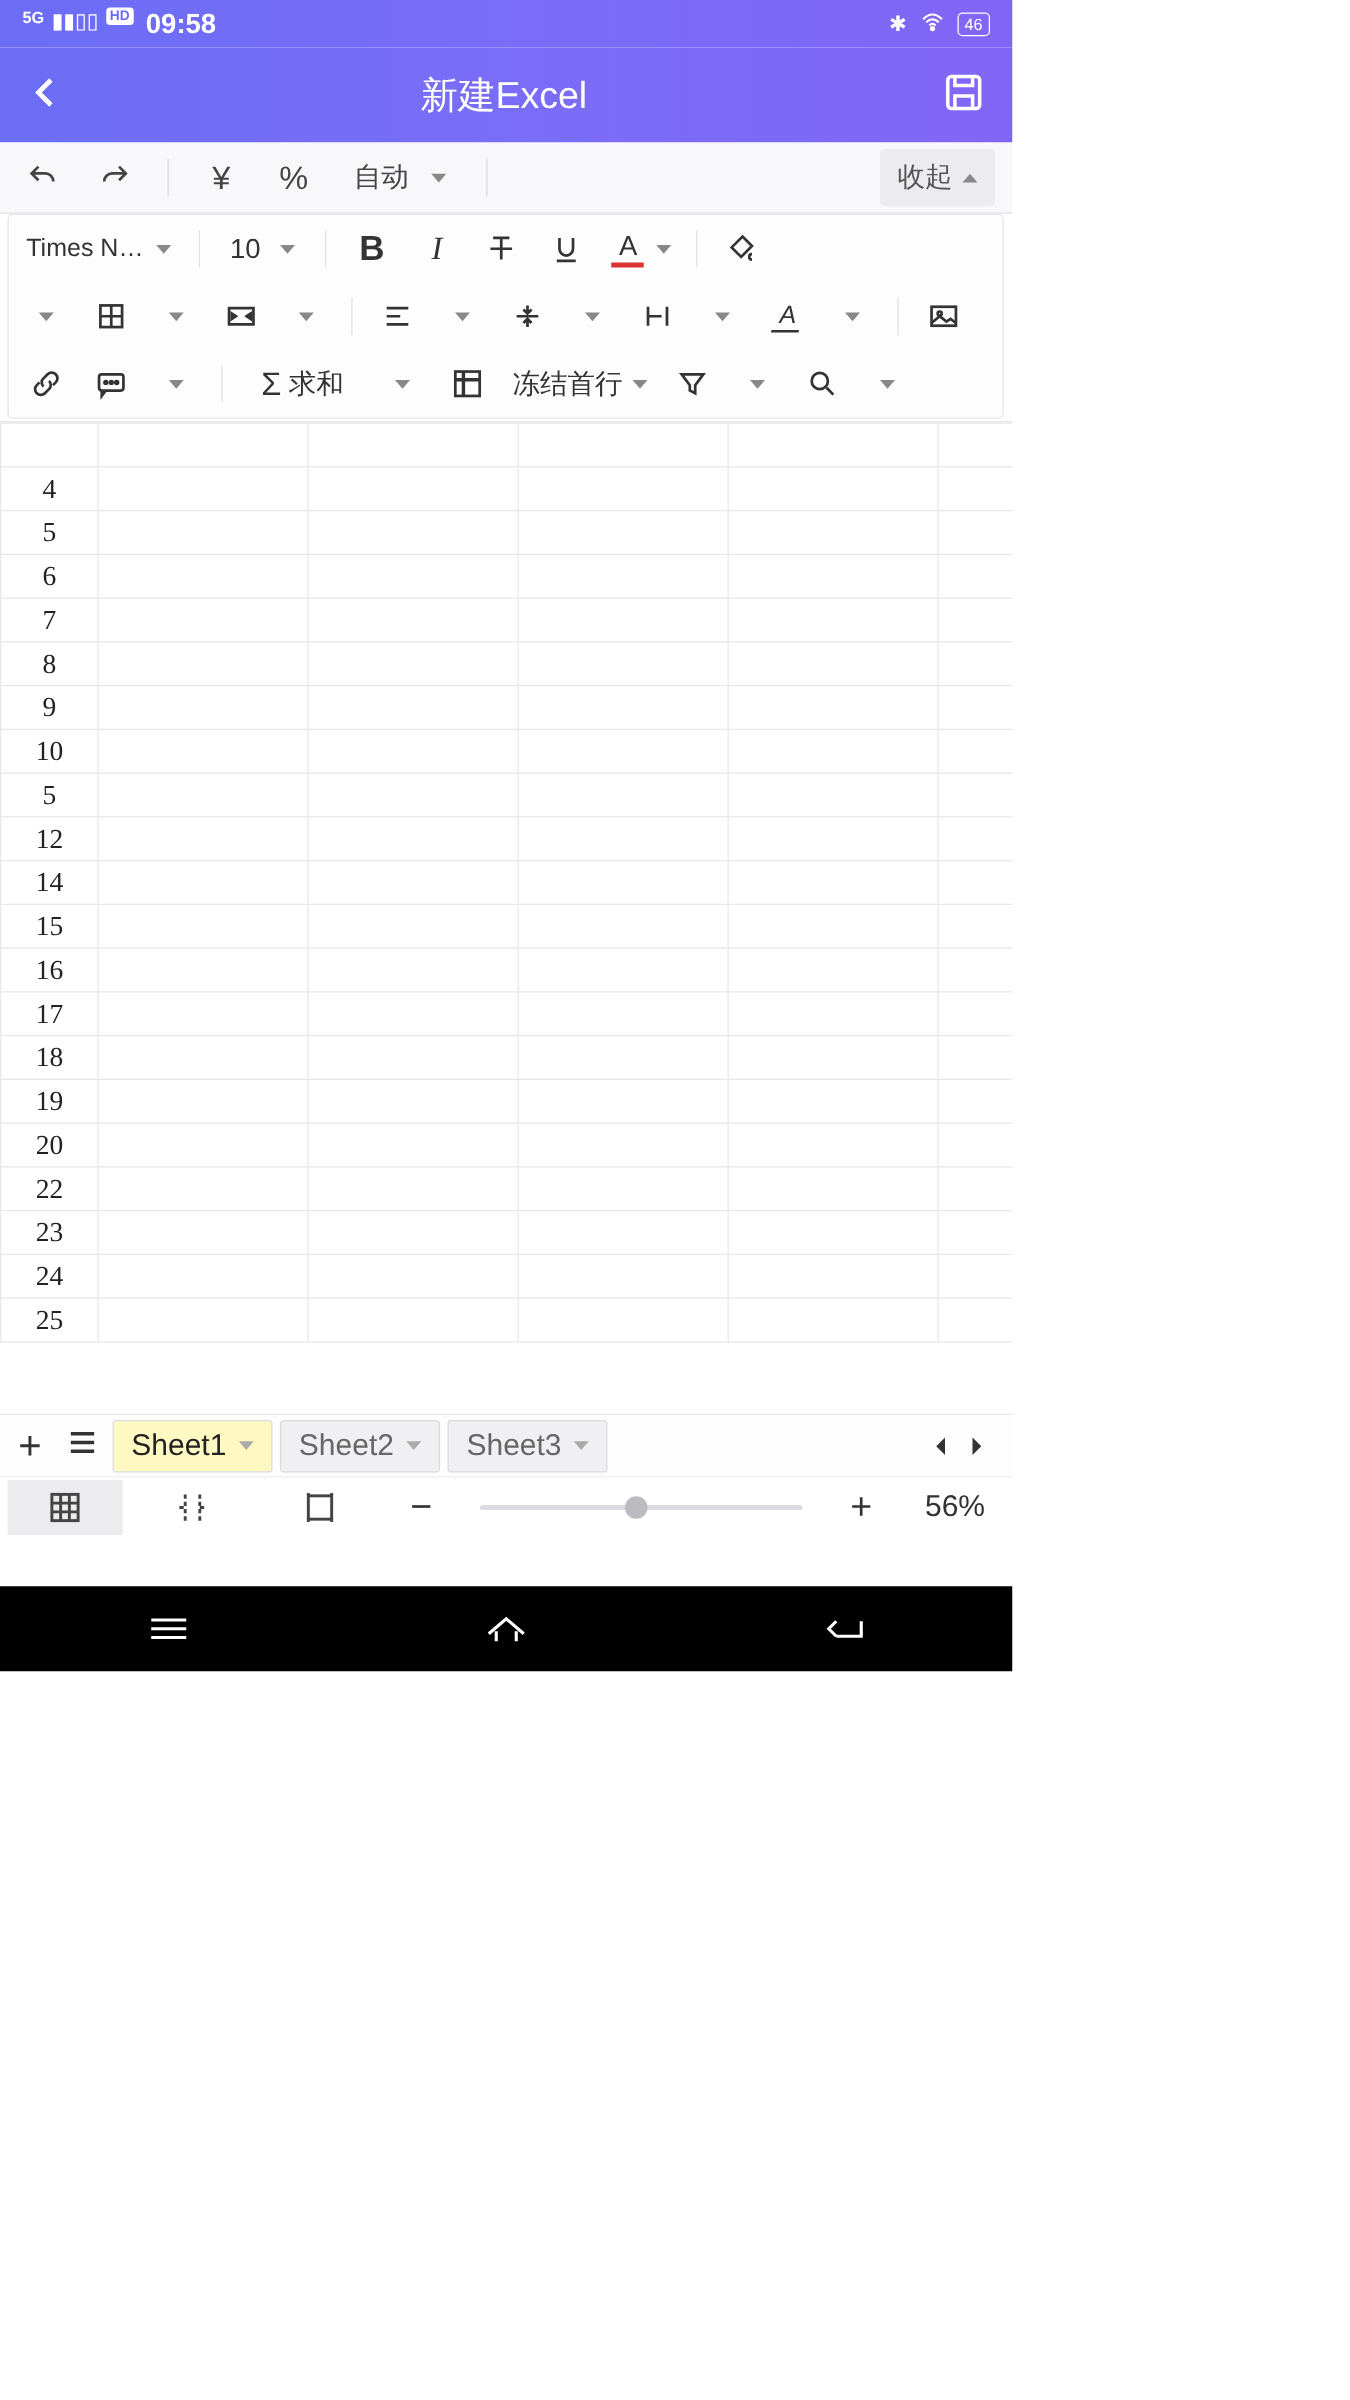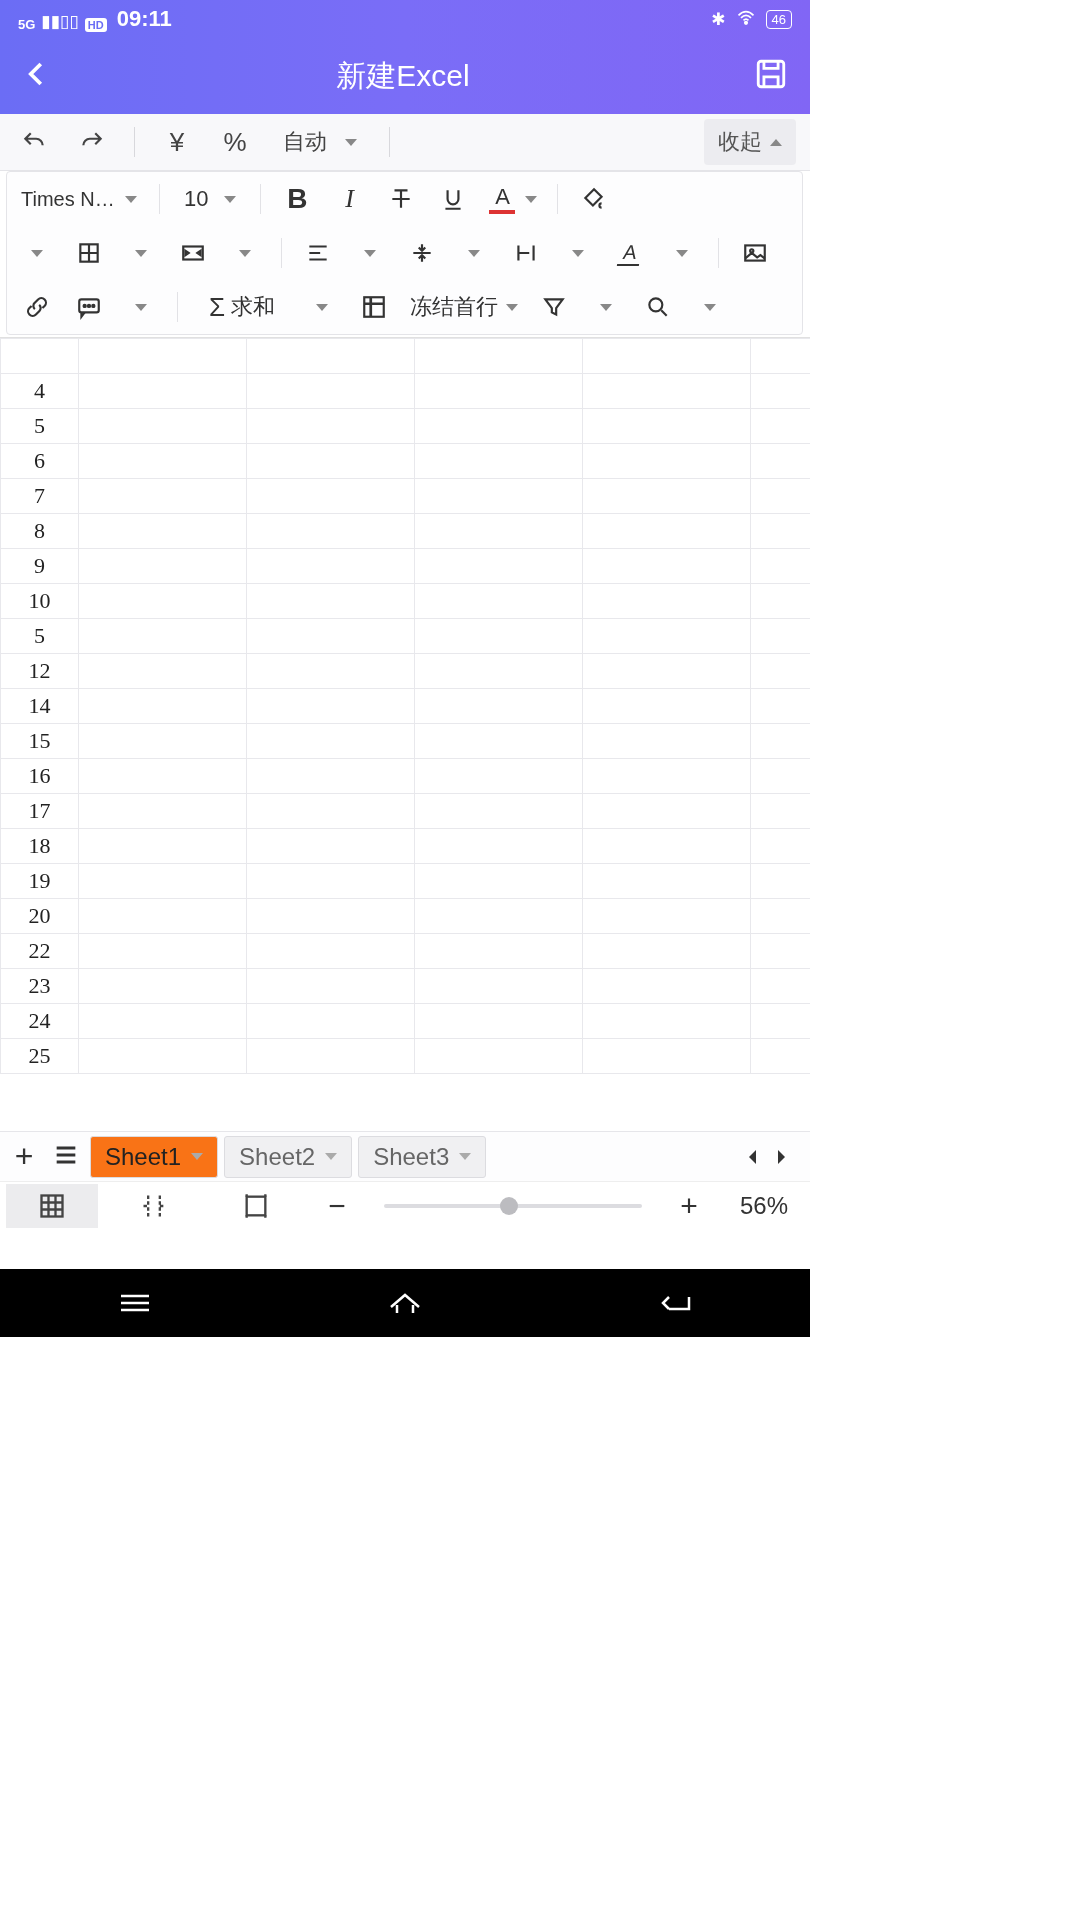--- a/index.html
+++ b/index.html
@@ -1,19 +1,19 @@
 <!DOCTYPE html>
 <html><head>
 <meta charset="utf-8">
 <style>
 * { margin: 0; padding: 0; box-sizing: border-box; }
 body { font-family: -apple-system, "Helvetica Neue", Arial, sans-serif; width: 810px; height: 1440px; background: #fff; overflow: hidden; }
 
 .status-bar { height: 38px; background: linear-gradient(90deg, #6b6df5 0%, #7a6df7 50%, #8166f5 100%); display: flex; align-items: center; justify-content: space-between; padding: 0 18px; color: #fff; font-size: 17px; }
-.status-left { display: flex; align-items: flex-end; gap: 6px; }
+.status-left { display: flex; align-items: flex-start; gap: 6px; }
 .status-left .sig { font-size: 13px; font-weight: 600; }
 .status-left .hd { font-size: 11px; font-weight: 700; background: #fff; color: #6b6df5; border-radius: 3px; padding: 1px 3px; }
 .status-left .time { font-weight: 600; font-size: 22px; margin-left: 4px; }
 .status-right { display: flex; align-items: center; gap: 10px; }
 .status-right .batt { border: 1.5px solid #fff; border-radius: 4px; padding: 1px 5px; font-size: 13px; }
 
 .header { height: 76px; background: linear-gradient(90deg, #6b6df5 0%, #7a6df7 50%, #8166f5 100%); display: flex; align-items: center; justify-content: space-between; padding: 0 22px; color: #fff; gap: 16px; }
 .header .title { font-size: 30px; font-weight: 500; }
 
 .toolbar { background: #f8f8fa; border-bottom: 1px solid #e4e4e8; }
@@ -37,21 +37,21 @@
 .grid-wrap { position: relative; height: 794px; overflow: hidden; border-top: 1px solid #e0e0e0; }
 .grid-table { border-collapse: collapse; width: 100%; table-layout: fixed; }
 .grid-table td { border: 1px solid #e8e8ec; height: 35px; }
 .row-hdr { width: 78px; text-align: center; font-family: "Times New Roman", serif; font-size: 22px; background: #fff; color: #222; }
 .col-a { width: 168px; } .col-b { width: 168px; } .col-c { width: 168px; } .col-d { width: 168px; } .col-e { width: 60px; }
 
 .sheet-tabs { height: 50px; background: #fdfdfe; display: flex; align-items: center; padding: 0 6px; gap: 6px; border-top: 1px solid #e6e6ea; }
 .sheet-tabs .add-btn { font-size: 32px; color: #333; width: 36px; text-align: center; cursor: pointer; }
 .sheet-tabs .menu-btn { width: 36px; text-align: center; cursor: pointer; }
 .tab { background: #f0f0f2; border: 1px solid #dcdce0; border-radius: 3px; padding: 6px 14px; display: flex; align-items: center; gap: 10px; font-size: 24px; color: #666; cursor: pointer; }
-.tab.active { color: #222; background: #f97316; }
+.tab.active { color: #222; background: #fef9c3; }
 .arrows { margin-left: auto; display: flex; gap: 22px; padding-right: 12px; color: #333; }
 .arrows span { border: 7px solid transparent; display: inline-block; cursor: pointer; }
 .arrows .l { border-right-color: #333; } .arrows .r { border-left-color: #333; }
 
 .zoom-bar { height: 48px; display: flex; align-items: center; padding: 0 6px; gap: 10px; border-top: 1px solid #eee; }
 .view-btn { width: 92px; height: 44px; display: flex; align-items: center; justify-content: center; color: #444; cursor: pointer; }
 .view-btn.active { background: #ececee; }
 .zoom-slider { flex: 1; position: relative; height: 4px; background: #dcdce0; border-radius: 2px; margin: 0 12px; }
 .zoom-slider .thumb { position: absolute; left: 45%; top: -7px; width: 18px; height: 18px; border-radius: 50%; background: #bcbcc0; }
 .zoom-label { font-size: 24px; color: #333; min-width: 80px; text-align: center; }
@@ -62,21 +62,21 @@
 .nav-btn svg { width: 40px; height: 28px; }
 </style>
 </head>
 <body>
 
 <div class="status-bar">
   <div class="status-left">
     <span class="sig">5G</span>
     <span>▮▮▯▯</span>
     <span class="hd">HD</span>
-    <span class="time">09:11</span>
+    <span class="time">09:58</span>
   </div>
   <div class="status-right">
     <span>✱</span>
     <span>
       <svg viewBox="0 0 24 24" width="20" height="20" fill="none" stroke="#fff" stroke-width="2">
           <path d="M3 10 q9 -9 18 0 M6 13 q6 -6 12 0 M9 16 q3 -3 6 0"></path>
           <circle cx="12" cy="19" r="1.5" fill="#fff"></circle>
         </svg>
     </span>
     <span class="batt">46</span>

